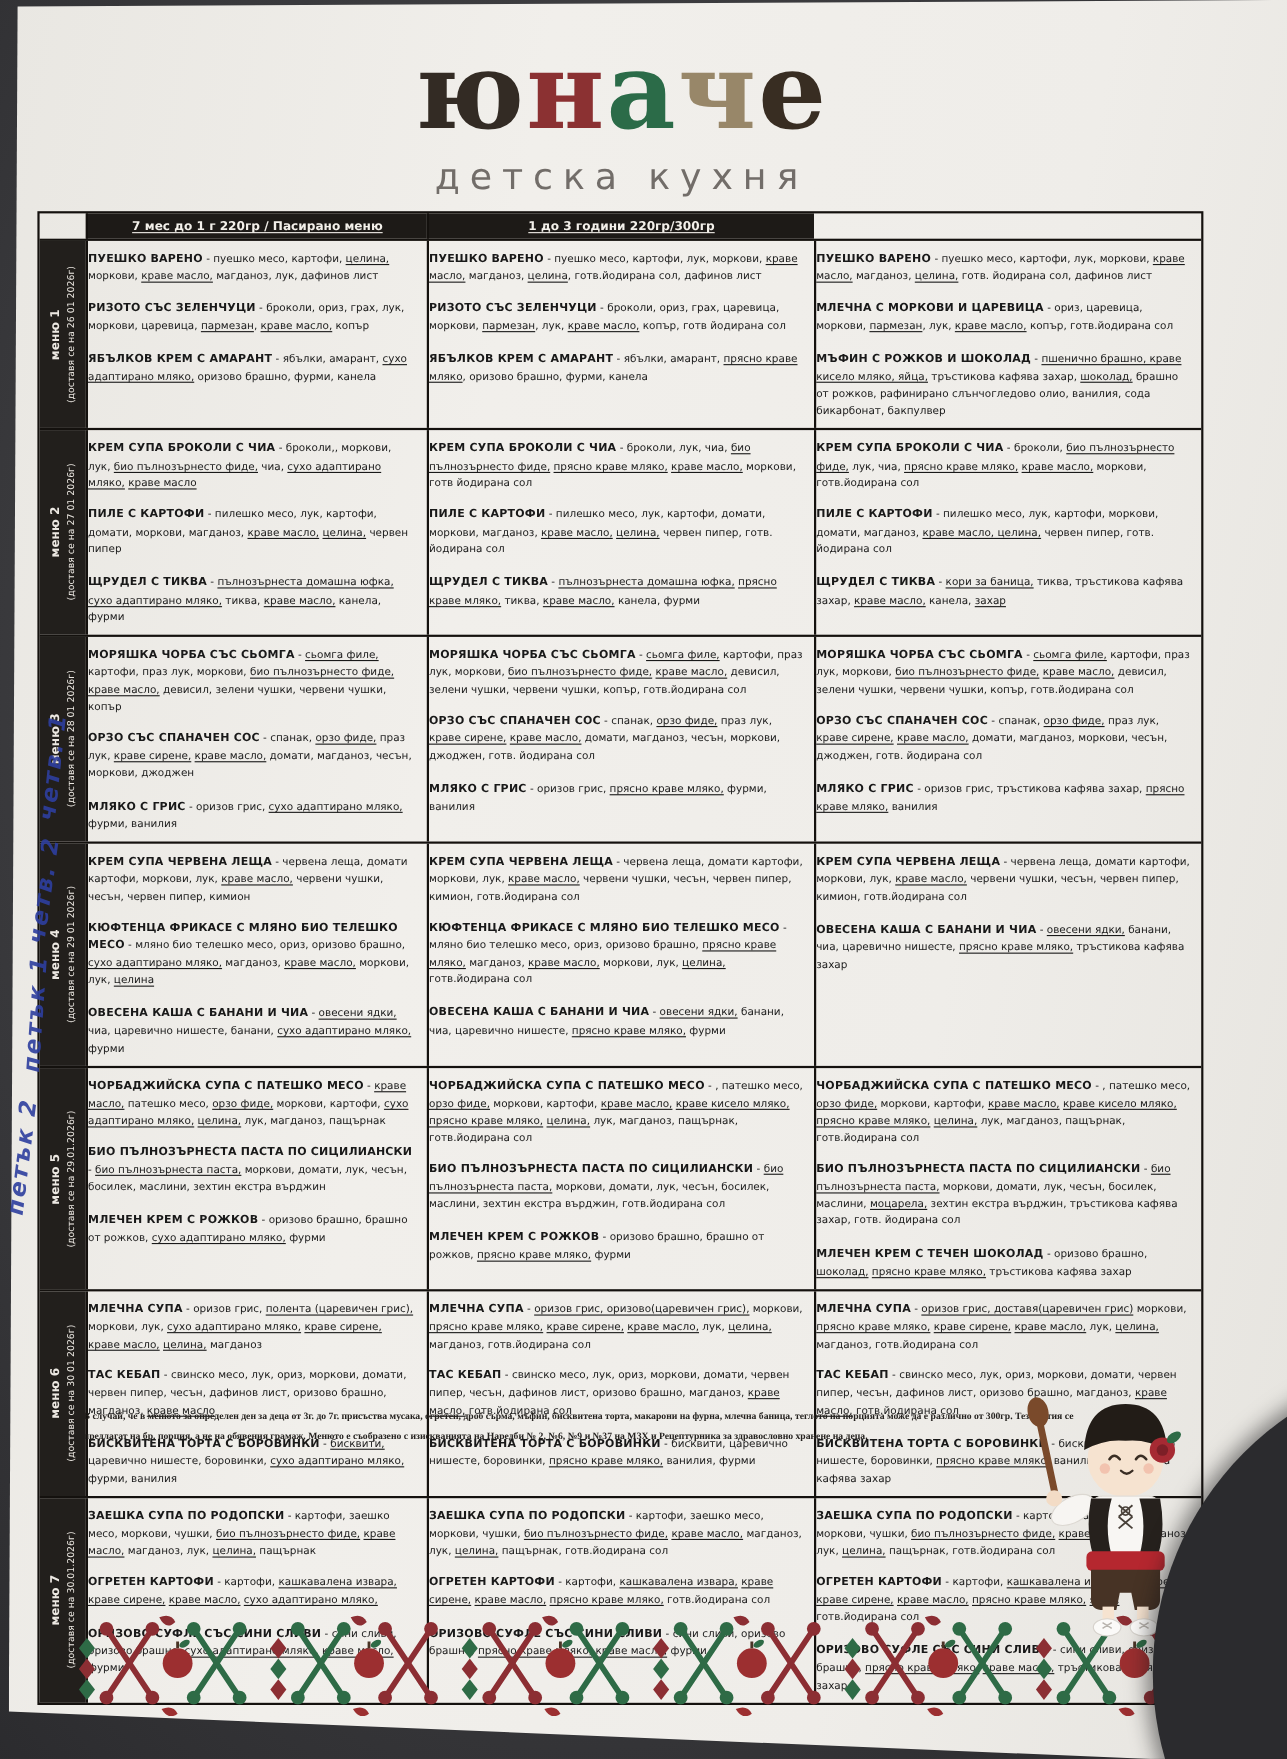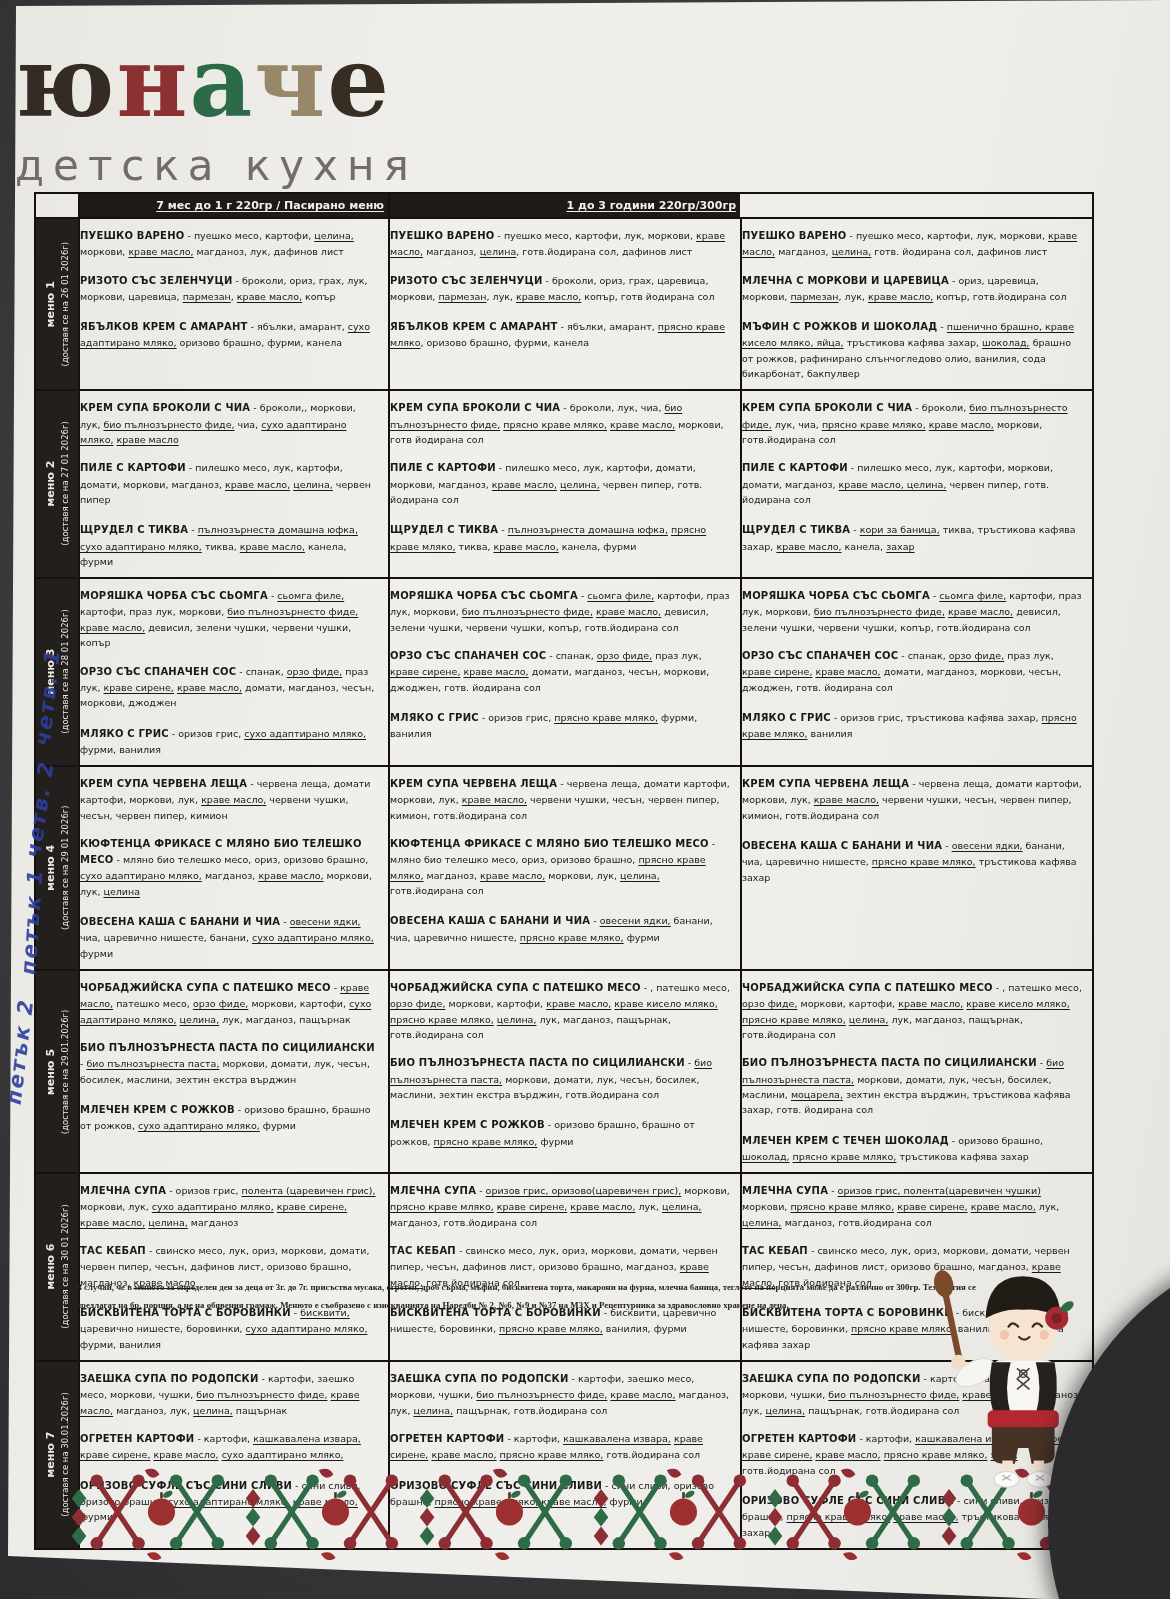--- a/index.html
+++ b/index.html
@@ -4,29 +4,29 @@
 <style>
   html,body{margin:0;padding:0;width:1170px;height:1599px;overflow:hidden;
     background:radial-gradient(ellipse at 45% 40%, #47474a 0%, #3a3a3d 55%, #28282b 100%);
     font-family:"DejaVu Sans", sans-serif;}
   #photo{position:relative;width:1170px;height:1599px;}
   
   #paper{position:absolute;inset:0;
     background:linear-gradient(100deg,#e9e7e2 0%,#f1efeb 35%,#efede9 70%,#e6e4df 100%);
     clip-path:polygon(16px 6px, 1170px 0px, 1170px 1599px, 1046px 1599px, 8px 1556px);}
   
-  .logo{position:absolute;top:34px;left:0;width:1130px;text-align:left;margin-left:15px;}
+  .logo{position:absolute;top:34px;left:0;width:1130px;text-align:center;}
   .logo-word{font-family:"DejaVu Serif", serif;font-weight:bold;font-size:97px;line-height:1;letter-spacing:2px;}
-  .logo-sub{margin-top:10px;font-size:42px;letter-spacing:9px;color:#726d69;font-family:"DejaVu Sans", sans-serif;}
+  .logo-sub{margin-top:10px;font-size:33px;letter-spacing:9px;color:#726d69;font-family:"DejaVu Sans", sans-serif;}
   
   #menu-table{position:absolute;left:34px;top:192px;width:1056px;border:2px solid #14110e;background:transparent;}
   .trow{display:grid;grid-template-columns:42px 310px 352px 1fr;border-top:2px solid #14110e;}
   .trow:first-child{border-top:none;}
   .thead-corner{background:transparent;}
-  .thead-cell{background:#1d1a17;color:#f3f0ea;font-size:11px;font-weight:bold;text-align:right;
+  .thead-cell{background:#1d1a17;color:#f3f0ea;font-size:11px;font-weight:bold;text-align:center;
     padding:5px 4px;text-decoration:underline;text-underline-offset:2px;border-left:2px solid #14110e;}
   .tlabel{background:#221f1c;color:#ece8e2;display:flex;flex-direction:row;justify-content:center;gap:3px;padding:6px 1px;}
   .tlabel span{writing-mode:vertical-rl;transform:rotate(180deg);text-align:center;}
   .menu-name{font-size:11px;font-weight:bold;}
   .menu-date{font-size:8.5px;}
   .tcell{padding:9px 10px 4px 0;font-size:9.5px;line-height:1.62;color:#191919;border-left:2px solid #14110e;}
   .dish{margin:0 0 13px 0;}
   .dish:last-child{margin-bottom:4px;margin-top:15px;}
   .dish-name{font-size:10px;letter-spacing:.2px;}
   u{text-decoration-thickness:1px;text-underline-offset:2px;}
@@ -175,21 +175,21 @@
             <p class="dish"><b class="dish-name">МЛЕЧНА СУПА</b> - <span>оризов грис, <u>полента (царевичен грис),</u> моркови, лук, <u>сухо адаптирано мляко,</u> <u>краве сирене,</u> <u>краве масло,</u> <u>целина,</u> магданоз</span></p>
             <p class="dish"><b class="dish-name">ТАС КЕБАП</b> - <span>свинско месо, лук, ориз, моркови, домати, червен пипер, чесън, дафинов лист, оризово брашно, магданоз, <u>краве масло</u></span></p>
             <p class="dish"><b class="dish-name">БИСКВИТЕНА ТОРТА С БОРОВИНКИ</b> - <span><u>бисквити,</u> царевично нишесте, боровинки, <u>сухо адаптирано мляко,</u> фурми, ванилия</span></p>
           </div>
           <div class="tcell">
             <p class="dish"><b class="dish-name">МЛЕЧНА СУПА</b> - <span><u>оризов грис, оризово(царевичен грис),</u> моркови, <u>прясно краве мляко,</u> <u>краве сирене,</u> <u>краве масло,</u> лук, <u>целина,</u> магданоз, готв.йодирана сол</span></p>
             <p class="dish"><b class="dish-name">ТАС КЕБАП</b> - <span>свинско месо, лук, ориз, моркови, домати, червен пипер, чесън, дафинов лист, оризово брашно, магданоз, <u>краве масло,</u> готв.йодирана сол</span></p>
             <p class="dish"><b class="dish-name">БИСКВИТЕНА ТОРТА С БОРОВИНКИ</b> - <span>бисквити, царевично нишесте, боровинки, <u>прясно краве мляко,</u> ванилия, фурми</span></p>
           </div>
           <div class="tcell">
-            <p class="dish"><b class="dish-name">МЛЕЧНА СУПА</b> - <span><u>оризов грис, полента(царевичен чушки)</u> моркови, <u>прясно краве мляко,</u> <u>краве сирене,</u> <u>краве масло,</u> лук, <u>целина,</u> магданоз, готв.йодирана сол</span></p>
+            <p class="dish"><b class="dish-name">МЛЕЧНА СУПА</b> - <span><u>оризов грис, доставя(царевичен грис)</u> моркови, <u>прясно краве мляко,</u> <u>краве сирене,</u> <u>краве масло,</u> лук, <u>целина,</u> магданоз, готв.йодирана сол</span></p>
             <p class="dish"><b class="dish-name">ТАС КЕБАП</b> - <span>свинско месо, лук, ориз, моркови, домати, червен пипер, чесън, дафинов лист, оризово брашно, магданоз, <u>краве масло,</u> готв.йодирана сол</span></p>
             <p class="dish"><b class="dish-name">БИСКВИТЕНА ТОРТА С БОРОВИНКИ</b> - <span>бисквити, царевично нишесте, боровинки, <u>прясно краве мляко,</u> ванилия, тръстикова кафява захар</span></p>
           </div>
         </div>
         <div class="trow" style="min-height:166px">
     <div class="tlabel">
       <span class="menu-name">меню 7</span>
       <span class="menu-date">(доставя се на 30.01.2026г)</span>
     </div>
           <div class="tcell">

